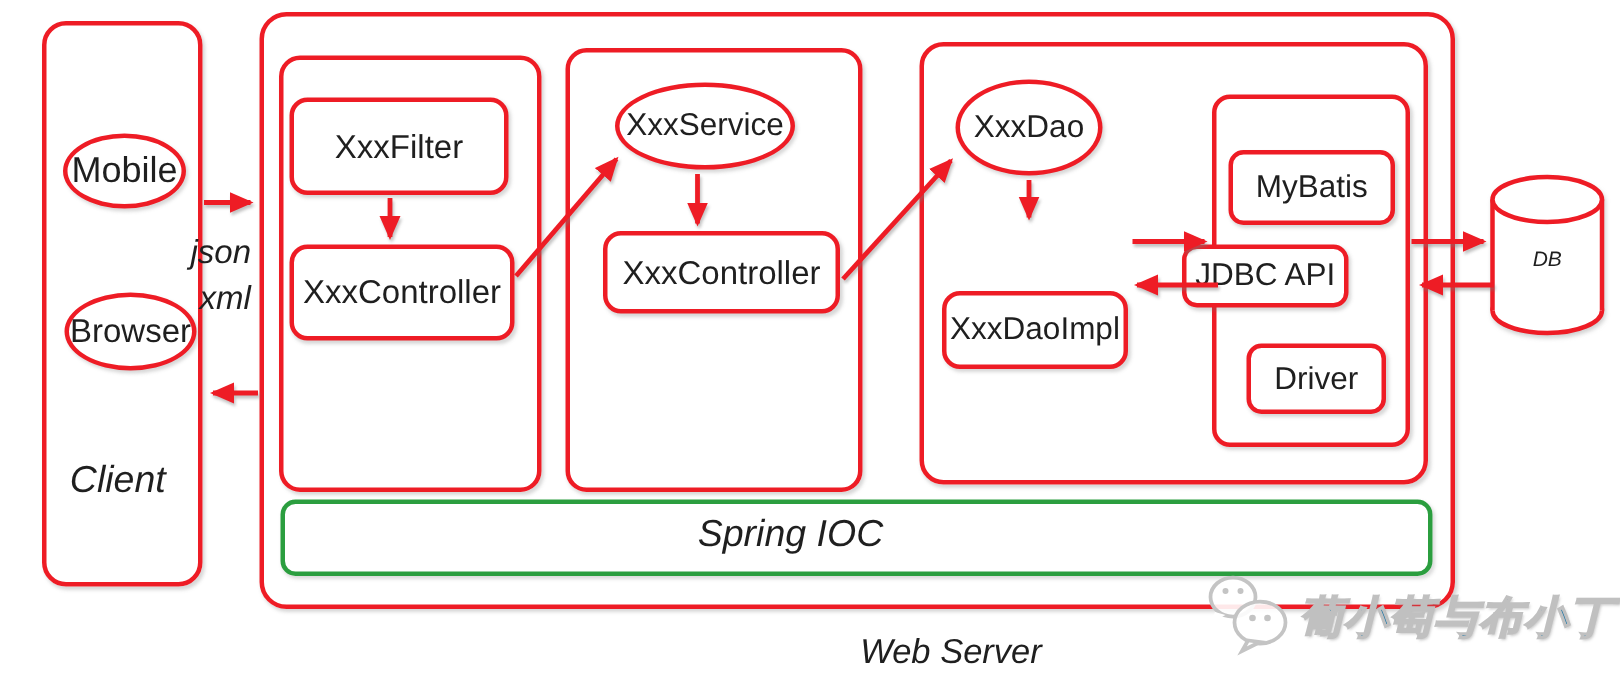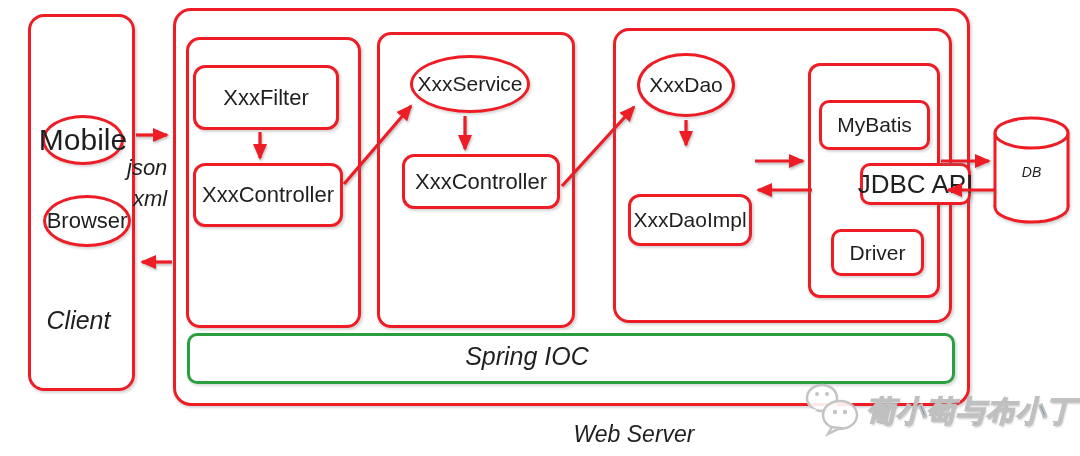--- a/index.html
+++ b/index.html
@@ -36,21 +36,21 @@
     text-shadow:1px 1.5px 2px rgba(130,130,130,.45);
     font-weight:bold;letter-spacing:1px;
   }
 </style>
 </head>
 <body>
 
 <div id="canvas">
 
   <div class="rbox" style="left:28px;top:14px;width:101px;height:371px;border-radius:16px;"></div>
-  <div class="rbox node ellipse" style="left:42px;top:115px;width:76px;height:44px;font-size:30px;">
+  <div class="rbox node ellipse" style="left:42px;top:89px;width:76px;height:44px;font-size:24px;">
     <span>Mobile</span>
   </div>
   <div class="rbox node ellipse" style="left:43px;top:195px;width:82px;height:46px;font-size:22px;">
     <span>Browser</span>
   </div>
   <div class="lbl center" style="left:28px;top:306px;width:101px;font-size:25px;">Client</div>
 
   <div class="lbl" style="left:127px;top:155px;font-size:22px;">json</div>
   <div class="lbl" style="left:133px;top:186px;font-size:22px;">xml</div>
 
@@ -77,21 +77,21 @@
     <span>XxxDao</span>
   </div>
   <div class="rbox node" style="left:628px;top:149px;width:118px;height:46px;border-radius:12px;font-size:21px;margin-top:45px;">
     <span>XxxDaoImpl</span>
   </div>
 
   <div class="rbox" style="left:808px;top:63px;width:126px;height:229px;border-radius:12px;"></div>
   <div class="rbox node" style="left:819px;top:100px;width:105px;height:44px;border-radius:10px;font-size:21px;">
     <span>MyBatis</span>
   </div>
-  <div class="rbox node" style="left:860px;top:163px;width:105px;height:36px;border-radius:10px;font-size:26px;">
+  <div class="rbox node" style="left:788px;top:163px;width:105px;height:36px;border-radius:10px;font-size:21px;">
     <span>JDBC API</span>
   </div>
   <div class="rbox node" style="left:831px;top:229px;width:87px;height:41px;border-radius:10px;font-size:21px;">
     <span>Driver</span>
   </div>
 
   <div class="gbox" style="left:187px;top:333px;width:762px;height:45px;"></div>
   <div class="lbl center" style="left:187px;top:342px;width:680px;font-size:25px;">Spring IOC</div>
 
   <div class="lbl center" style="left:474px;top:421px;width:320px;font-size:23px;text-align:center;">Web Server</div>

